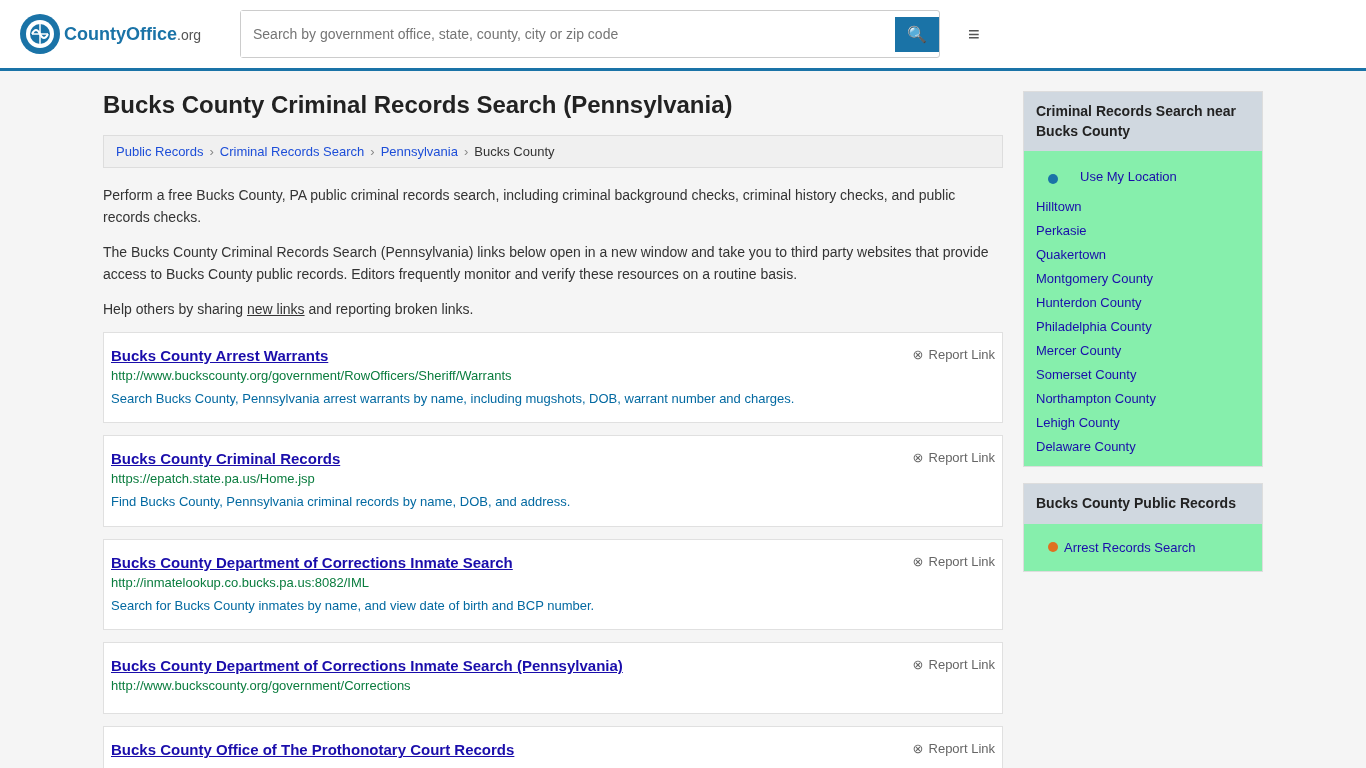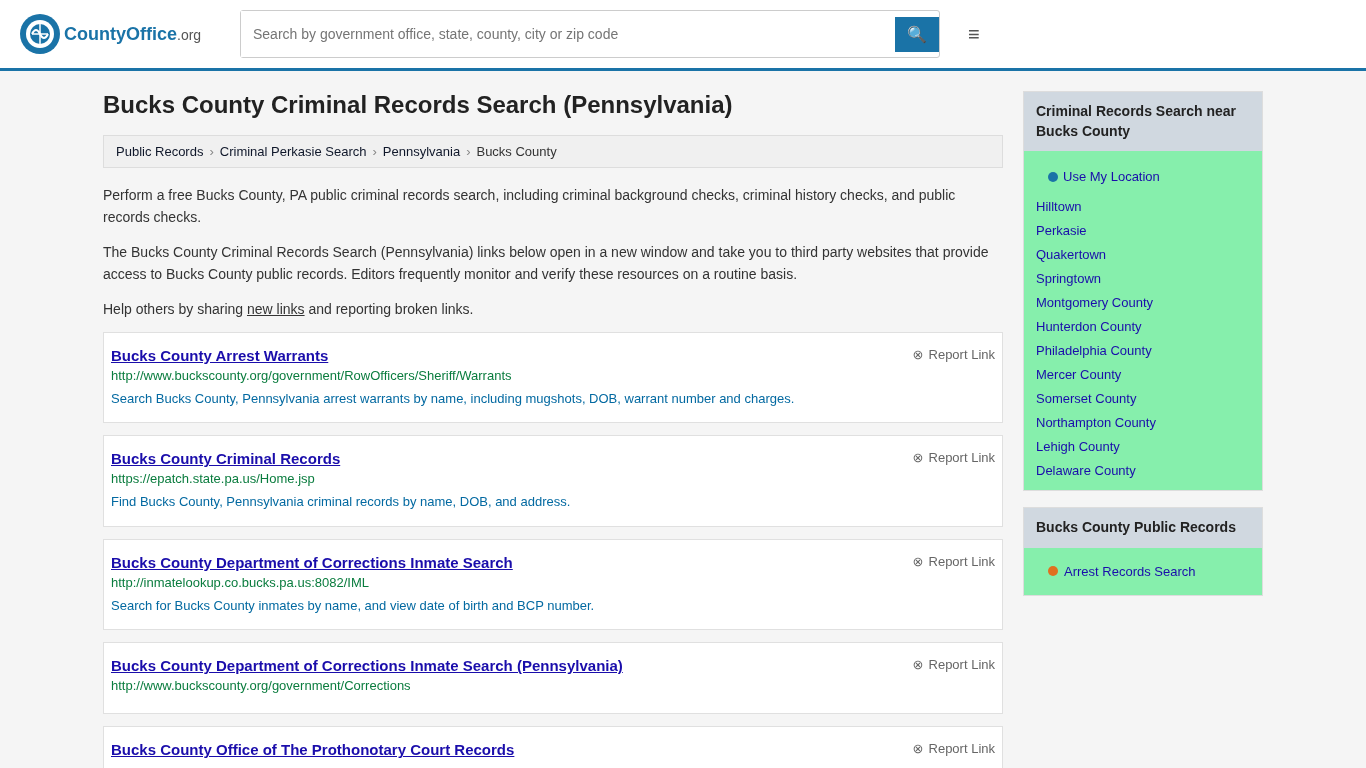--- a/index.html
+++ b/index.html
@@ -85,21 +85,21 @@
       padding: 8px 12px;
       margin-bottom: 16px;
       font-size: 13px;
       color: #555;
       display: flex;
       align-items: center;
       gap: 6px;
       flex-wrap: wrap;
     }
     .breadcrumb a {
-      color: #0f172a;
+      color: #1d4ed8;
       text-decoration: none;
     }
     .breadcrumb .sep { color: #888; }
     .breadcrumb .current { color: #333; }
 
     
     .desc-text {
       font-size: 14px;
       line-height: 1.6;
       color: #333;
@@ -176,22 +176,22 @@
     .sidebar-list li {
       padding: 4px 12px;
     }
     .sidebar-list li a {
       color: #1a0dab;
       text-decoration: none;
       font-size: 13px;
     }
     .use-location {
       display: flex;
-      align-items: center;
-      gap: 5px;
+      align-items: flex-end;
+      gap: 22px;
       padding: 6px 12px;
     }
     .location-dot {
       width: 10px;
       height: 10px;
       background: #1a73a7;
       border-radius: 50%;
       flex-shrink: 0;
     }
     .sidebar-list li.location-item a {
@@ -243,21 +243,21 @@
 </header>
 
 <div class="main-container">
 
   <div class="content">
     <h1 class="page-title">Bucks County Criminal Records Search (Pennsylvania)</h1>
 
     <nav class="breadcrumb">
       <a href="#">Public Records</a>
       <span class="sep">›</span>
-      <a href="#">Criminal Perkasie Search</a>
+      <a href="#">Criminal Records Search</a>
       <span class="sep">›</span>
       <a href="#">Pennsylvania</a>
       <span class="sep">›</span>
       <span class="current">Bucks County</span>
     </nav>
 
     <p class="desc-text">Perform a free Bucks County, PA public criminal records search, including criminal background checks, criminal history checks, and public records checks.</p>
     <p class="desc-text">The Bucks County Criminal Records Search (Pennsylvania) links below open in a new window and take you to third party websites that provide access to Bucks County public records. Editors frequently monitor and verify these resources on a routine basis.</p>
     <p class="desc-text">
       <span>Help others by sharing </span><a href="#">new links</a><span> and reporting broken links.</span>
@@ -333,21 +333,20 @@
       <ul class="sidebar-list">
         <li class="location-item">
           <div class="use-location">
             <span class="location-dot"></span>
             <a href="#">Use My Location</a>
           </div>
         </li>
         <li><a href="#">Hilltown</a></li>
         <li><a href="#">Perkasie</a></li>
         <li><a href="#">Quakertown</a></li>
-        <li><a href="#">Springtown</a></li>
         <li><a href="#">Montgomery County</a></li>
         <li><a href="#">Hunterdon County</a></li>
         <li><a href="#">Philadelphia County</a></li>
         <li><a href="#">Mercer County</a></li>
         <li><a href="#">Somerset County</a></li>
         <li><a href="#">Northampton County</a></li>
         <li><a href="#">Lehigh County</a></li>
         <li><a href="#">Delaware County</a></li>
       </ul>
     </div>

